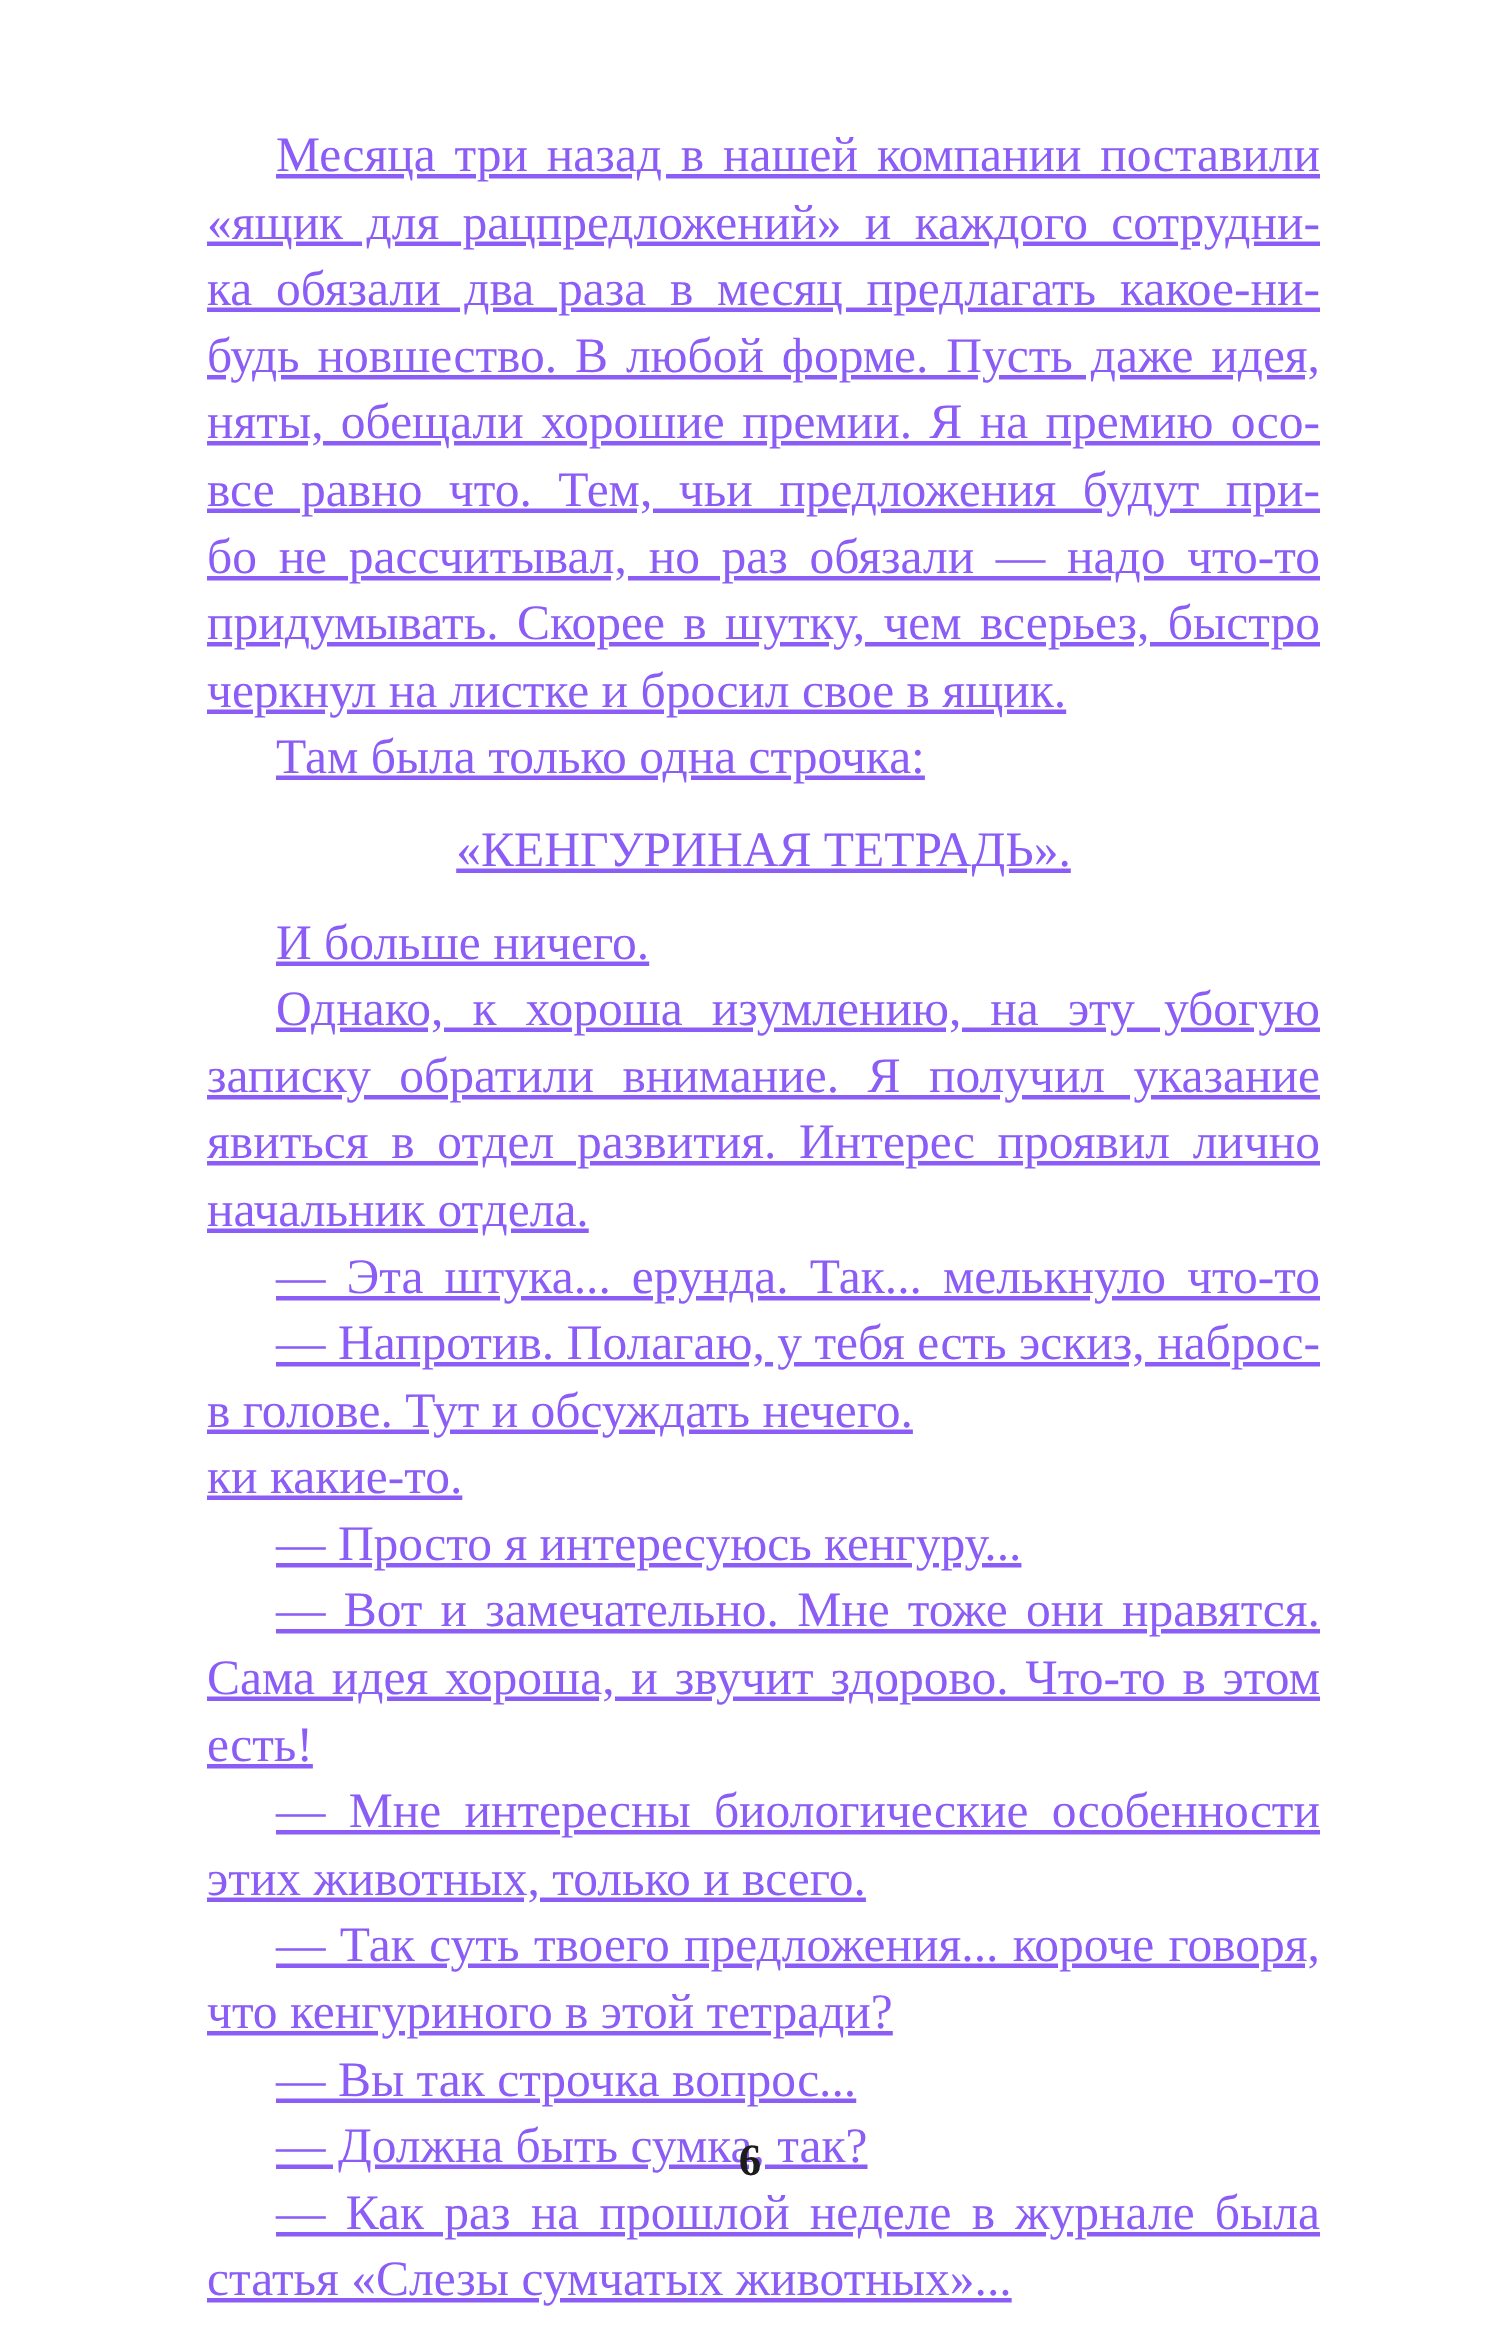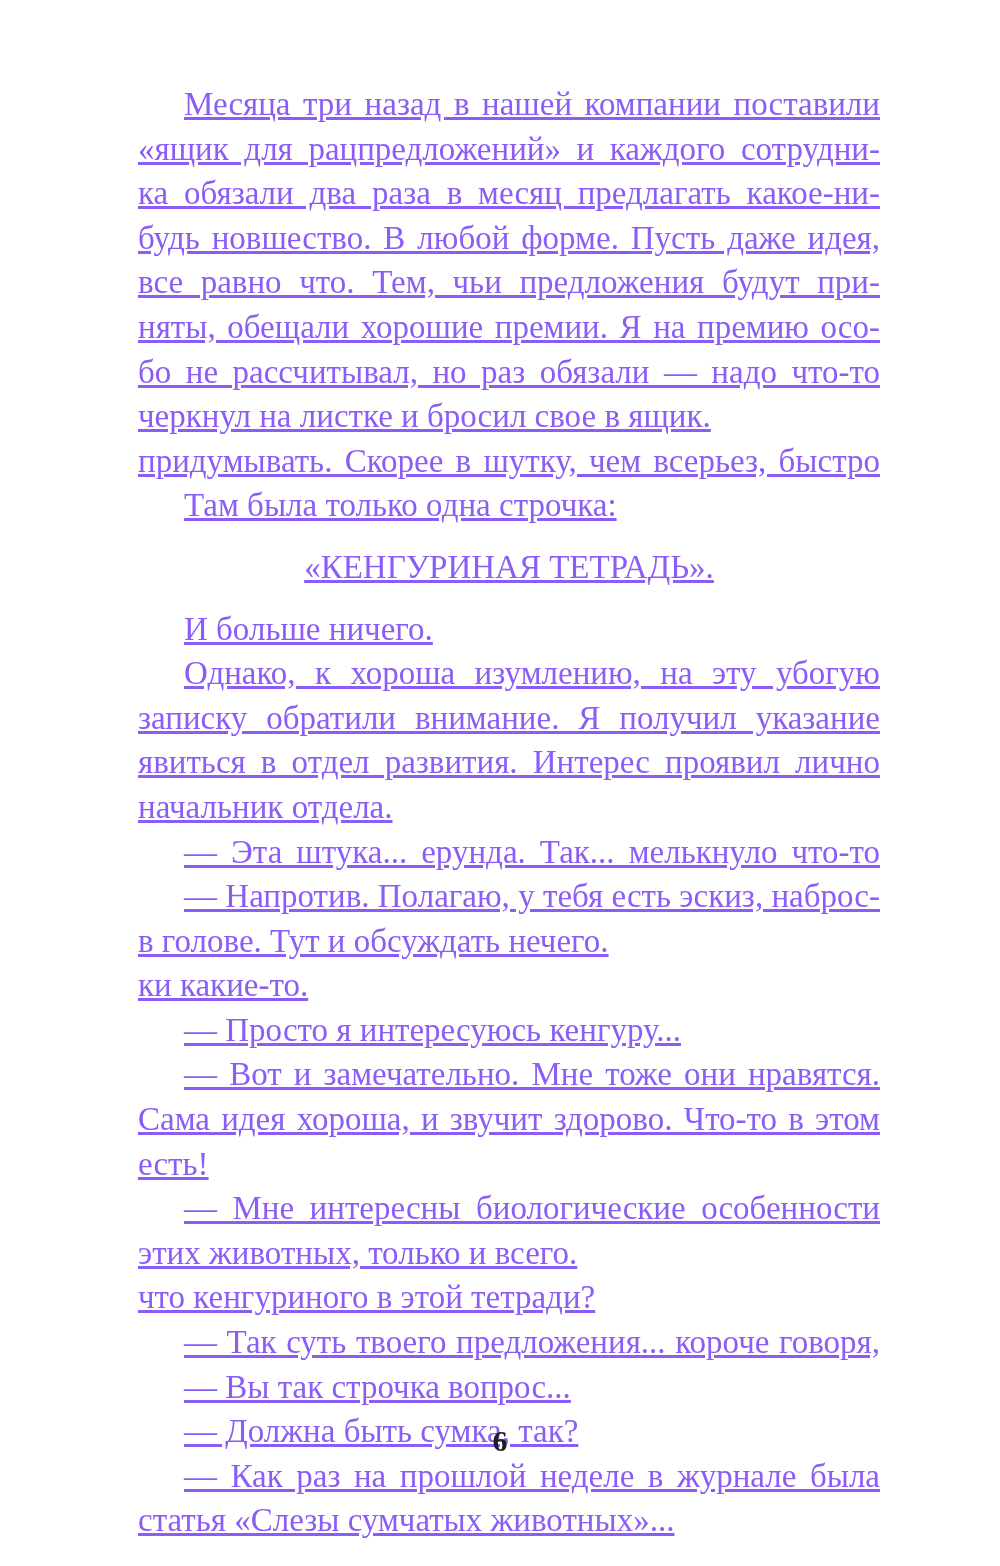--- a/index.html
+++ b/index.html
@@ -58,45 +58,45 @@
     }
   </style>
 </head>
 <body>
 
 <div class="page">
   <span class="line indent">Месяца три назад в нашей компании поставили</span>
   <span class="line">«ящик для рацпредложений» и каждого сотрудни-</span>
   <span class="line">ка обязали два раза в месяц предлагать какое-ни-</span>
   <span class="line">будь новшество. В любой форме. Пусть даже идея,</span>
+  <span class="line">няты, обещали хорошие премии. Я на премию осо-</span>
   <span class="line">все равно что. Тем, чьи предложения будут при-</span>
-  <span class="line">няты, обещали хорошие премии. Я на премию осо-</span>
   <span class="line">бо не рассчитывал, но раз обязали — надо что-то</span>
+  <span class="line">придумывать. Скорее в шутку, чем всерьез, быстро</span>
   <span class="line last">черкнул на листке и бросил свое в ящик.</span>
-  <span class="line">придумывать. Скорее в шутку, чем всерьез, быстро</span>
   <span class="line indent last">Там была только одна строчка:</span>
   <div class="spacer"></div>
   <span class="line center">«КЕНГУРИНАЯ ТЕТРАДЬ».</span>
   <div class="spacer"></div>
   <span class="line indent last">И больше ничего.</span>
   <span class="line indent">Однако, к хороша изумлению, на эту убогую</span>
   <span class="line">записку обратили внимание. Я получил указание</span>
   <span class="line">явиться в отдел развития. Интерес проявил лично</span>
   <span class="line last">начальник отдела.</span>
   <span class="line indent">— Эта штука... ерунда. Так... мелькнуло что-то</span>
   <span class="line indent">— Напротив. Полагаю, у тебя есть эскиз, наброс-</span>
   <span class="line last">в голове. Тут и обсуждать нечего.</span>
   <span class="line last">ки какие-то.</span>
   <span class="line indent last">— Просто я интересуюсь кенгуру...</span>
   <span class="line indent">— Вот и замечательно. Мне тоже они нравятся.</span>
   <span class="line">Сама идея хороша, и звучит здорово. Что-то в этом</span>
   <span class="line last">есть!</span>
   <span class="line indent">— Мне интересны биологические особенности</span>
   <span class="line last">этих животных, только и всего.</span>
+  <span class="line indent">— Так суть твоего предложения... короче говоря,</span>
   <span class="line last">что кенгуриного в этой тетради?</span>
-  <span class="line indent">— Так суть твоего предложения... короче говоря,</span>
   <span class="line indent last">— Вы так строчка вопрос...</span>
   <span class="line indent last">— Должна быть сумка, так?</span>
   <span class="line indent">— Как раз на прошлой неделе в журнале была</span>
   <span class="line last">статья «Слезы сумчатых животных»...</span>
 </div>
 
 <div class="page-number">6</div>
 
 </body></html>

